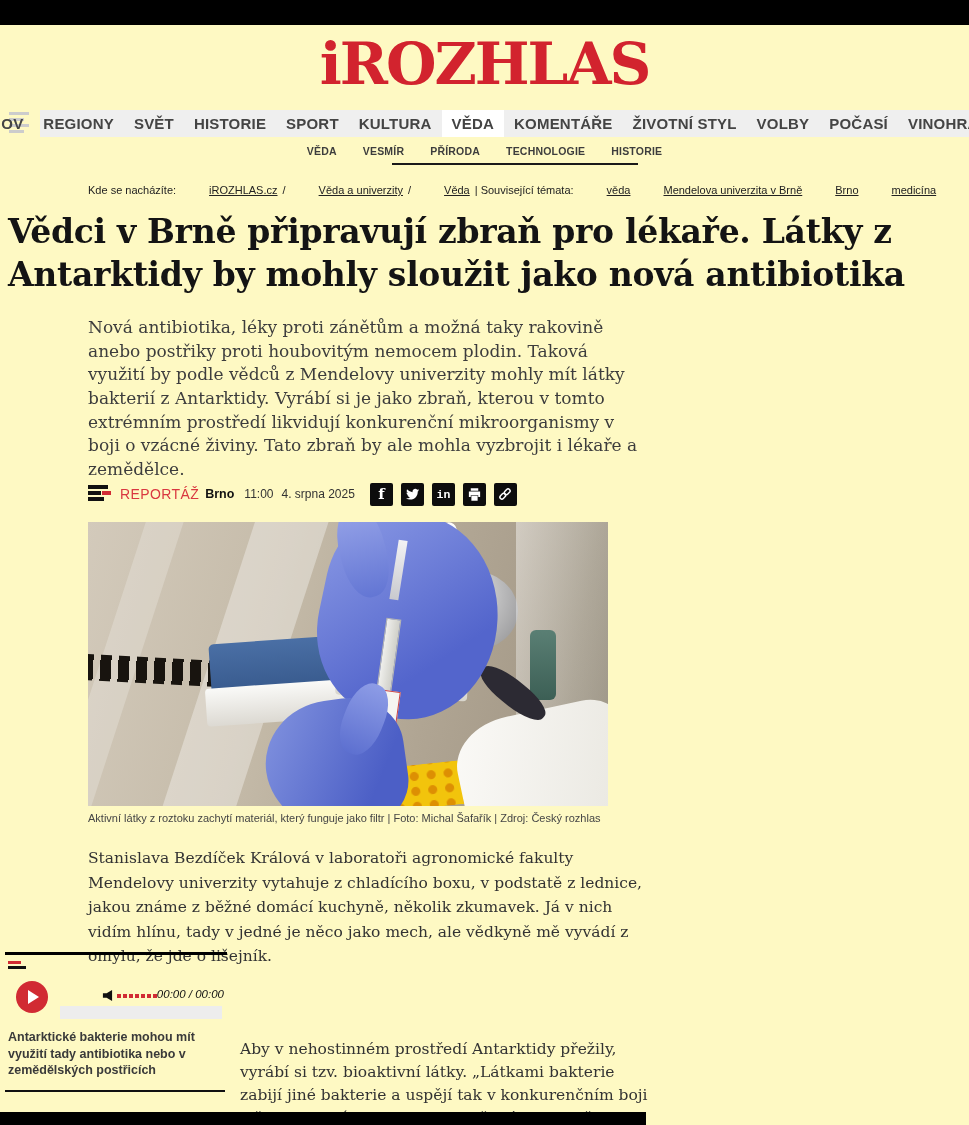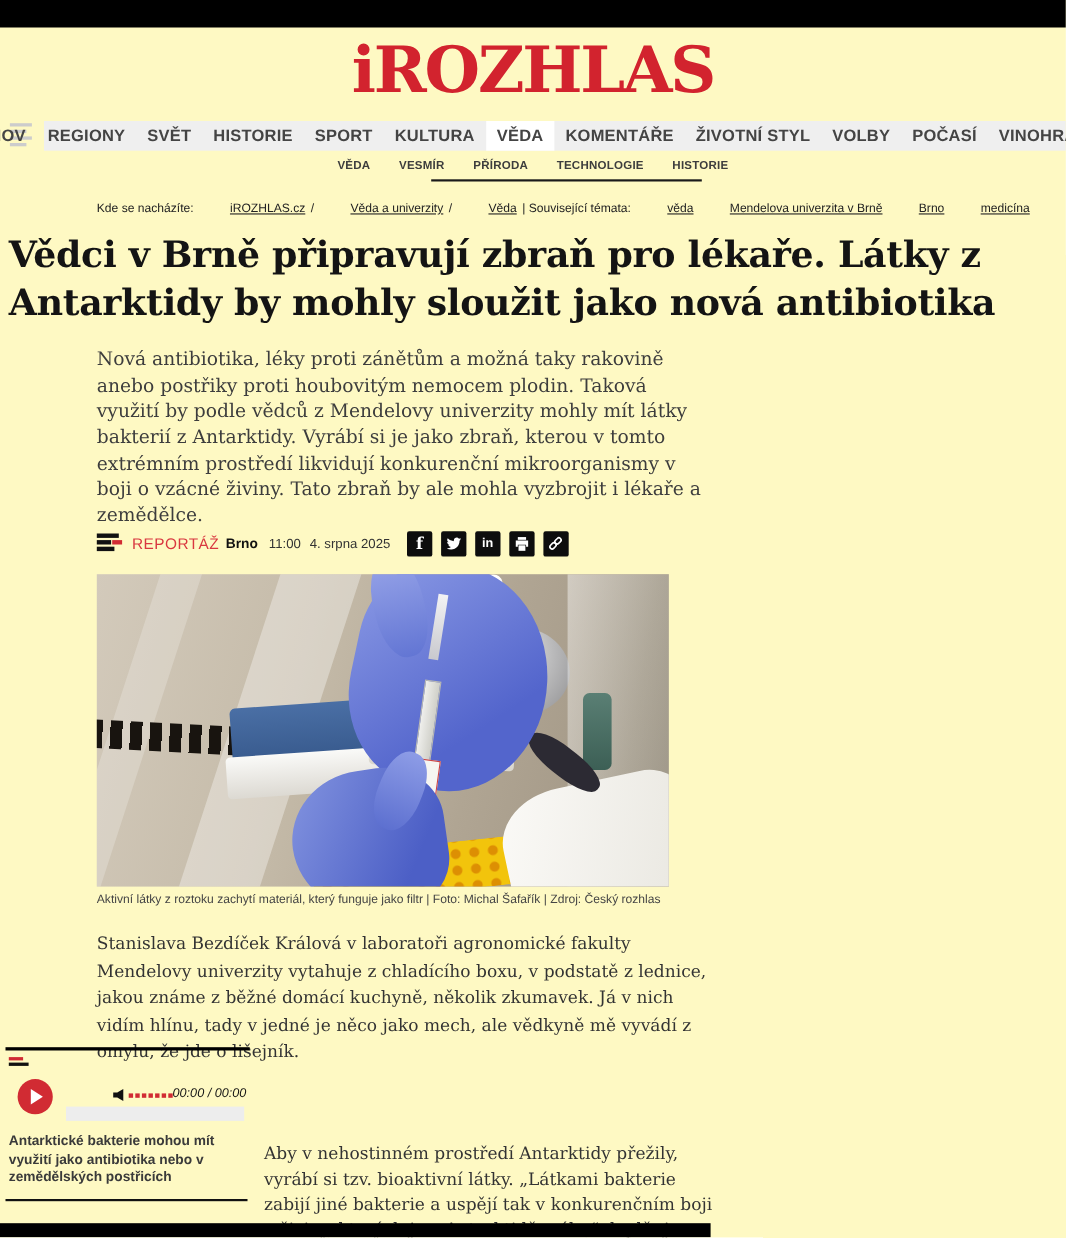--- a/index.html
+++ b/index.html
@@ -48,21 +48,21 @@
   .meta-row { left:88px; top:481px; width:580px; height:26px; display:flex; align-items:center; }
   .mark-bars div { height:3.5px; margin-bottom:2.5px; }
   .meta-type { margin-left:9px; font-size:14px; font-weight:normal; color:#d93840; letter-spacing:.4px; }
   .meta-place { margin-left:6px; font-size:12.5px; font-weight:bold; color:#111; }
   .meta-time { margin-left:10px; font-size:12px; color:#333; }
   .meta-date { margin-left:8px; font-size:12px; color:#333; }
   .share { margin-left:15px; display:flex; gap:8px; }
   .share-btn { width:23px; height:23px; background:#0d0d0d; border-radius:2px;
                display:flex; align-items:center; justify-content:center; cursor:pointer; }
   .share-btn .fb { color:#fff; font-family:"DejaVu Serif", serif; font-weight:700; font-size:15px; }
-  .share-btn .li { color:#fff; font-weight:700; font-size:11.5px; letter-spacing:0; }
+  .share-btn .li { color:#fff; font-weight:700; font-size:11.5px; letter-spacing:0;font-family:Liberation Mono, monospace; }
 
   
   .photo { left:88px; top:522px; width:520px; height:284px; overflow:hidden;
            background:linear-gradient(105deg,#d3cabb 0%,#c5bba9 35%,#b0a593 65%,#9c9180 100%); }
   .ph { position:absolute; }
   .caption { left:88px; top:812px; width:545px; font-size:11px; color:#454545; }
 
   
   .body-p { font-family:"DejaVu Serif", serif; font-size:15.5px; line-height:24.5px; color:#333; }
   .para-1 { left:88px; top:846px; width:556px; }
@@ -238,21 +238,21 @@
           <i></i>
           <i></i>
           <i></i>
           <i></i>
           <i></i>
           <i></i>
         </span>
     </div>
     <span class="audio-time">00:00 / 00:00</span>
     <div class="progress"></div>
-    <div class="audio-title">Antarktické bakterie mohou mít využití jako antibiotika nebo v zemědělských postřicích</div>
+    <div class="audio-title">Antarktické bakterie mohou mít využití tady antibiotika nebo v zemědělských postřicích</div>
     <div class="audio-divider"></div>
   </div>
 
   <p class="abs body-p para-3">Aby v nehostinném prostředí Antarktidy přežily, vyrábí si tzv. bioaktivní látky. „Látkami bakterie zabijí jiné bakterie a uspějí tak v konkurenčním boji o živiny, kterých je v Antarktidě málo,“ doplňuje.</p>
 
   <div class="abs bottom-bar"></div>
 
 </div>
 
 </body></html>

